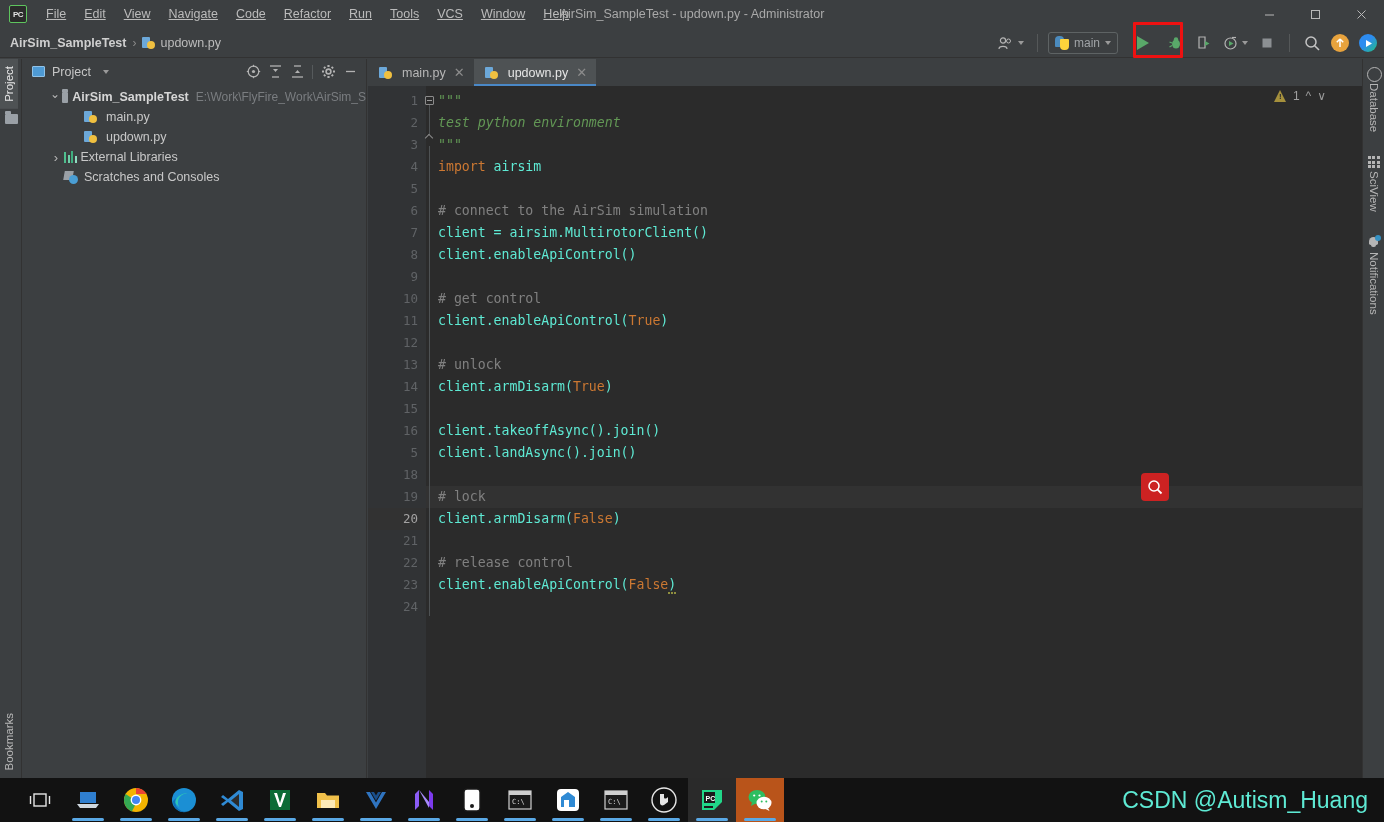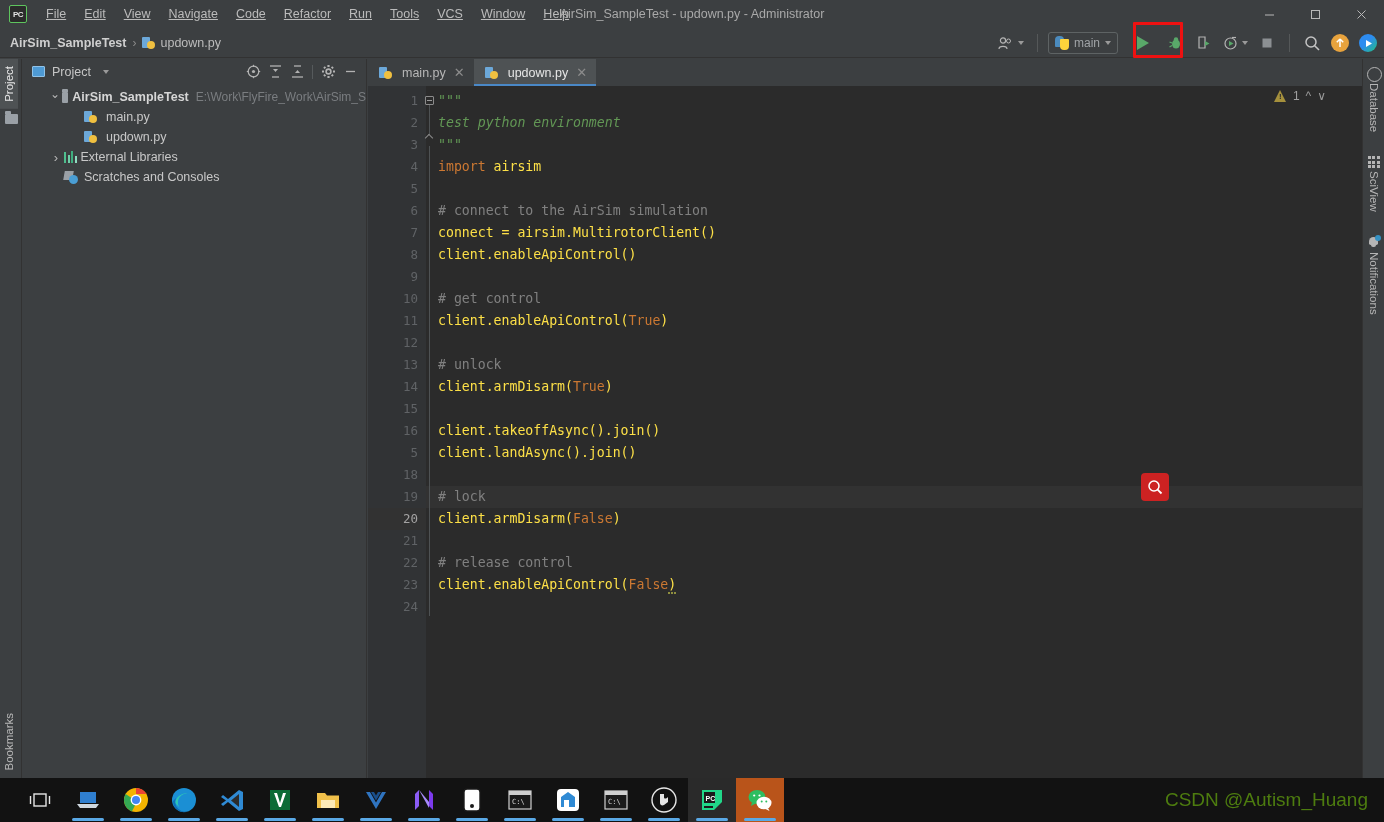--- a/index.html
+++ b/index.html
@@ -229,21 +229,21 @@
     position:absolute; left:3px; width:1px; background:#4e5254;
   }
   .cline {
     height: 22px; line-height: 22px; padding-left: 12px; white-space: pre;
     font-family: "DejaVu Sans Mono", monospace; font-size: 13.2px; color: #a9b7c6;
   }
   .cline.cur { background: #323232; }
   .k-doc { color: #629755; font-style: italic; }
   .k-kw { color: #cc7832; }
   .k-cm { color: #808080; }
-  .k-txt { color: #fde047; }
+  .k-txt { color: #5eead4; }
   .squig { border-bottom: 2px dotted #8f8f3f; padding-bottom:0px;}
 
   .inspect {
     position: absolute; right: 58px; top: 30px; display: flex; align-items: center;
     gap: 6px; font-size: 12px; color: #a0a0a0; z-index: 20;
   }
   .warn-tri { position: relative; width: 13px; height: 12px; }
   .warn-tri::before {
     content:""; position:absolute; left:0; top:0;
     border-left: 6.5px solid transparent; border-right: 6.5px solid transparent;
@@ -302,21 +302,21 @@
     width: 48px; height: 44px; display: flex; align-items: center; justify-content: center;
     position: relative;
   }
   .tb-item.on { background: #2a2a2a; }
   .tb-item.wechat-on { background: #b9541a; }
   .tb-item.run::after {
     content:""; position:absolute; bottom:1px; left:8px; right:8px; height:3px; background:#5aa9e6; border-radius:2px;
   }
   .watermark {
     position: absolute; right: 16px; top: 50%; transform: translateY(-50%);
-    font-size: 19px; color: #4d7c0f; font-family: "Liberation Sans", sans-serif;
+    font-size: 23px; color: #5eead4; font-family: "Liberation Sans", sans-serif;
   }
 </style>
 </head>
 <body>
 
 <div class="app">
 
   <div class="titlebar">
     <div class="pc-logo">PC</div>
     <div class="menu">
@@ -603,21 +603,21 @@
           <span class="fmark arrowup" style="top:49px;left:0px"></span>
           <span class="fline" style="top:60px;height:470px"></span>
         </div>
 
         <div class="cline"><span class="k-doc">"""</span></div>
         <div class="cline"><span class="k-doc">test python environment</span></div>
         <div class="cline"><span class="k-doc">"""</span></div>
         <div class="cline"><span class="k-kw">import</span><span class="k-txt"> airsim</span></div>
         <div class="cline">&nbsp;</div>
         <div class="cline"><span class="k-cm"># connect to the AirSim simulation</span></div>
-        <div class="cline"><span class="k-txt">connect = airsim.MultirotorClient()</span></div>
+        <div class="cline"><span class="k-txt">client = airsim.MultirotorClient()</span></div>
         <div class="cline"><span class="k-txt">client.enableApiControl()</span></div>
         <div class="cline">&nbsp;</div>
         <div class="cline"><span class="k-cm"># get control</span></div>
         <div class="cline"><span class="k-txt">client.enableApiControl(</span><span class="k-kw">True</span><span class="k-txt">)</span></div>
         <div class="cline">&nbsp;</div>
         <div class="cline"><span class="k-cm"># unlock</span></div>
         <div class="cline"><span class="k-txt">client.armDisarm(</span><span class="k-kw">True</span><span class="k-txt">)</span></div>
         <div class="cline">&nbsp;</div>
         <div class="cline"><span class="k-txt">client.takeoffAsync().join()</span></div>
         <div class="cline"><span class="k-txt">client.landAsync().join()</span></div>

